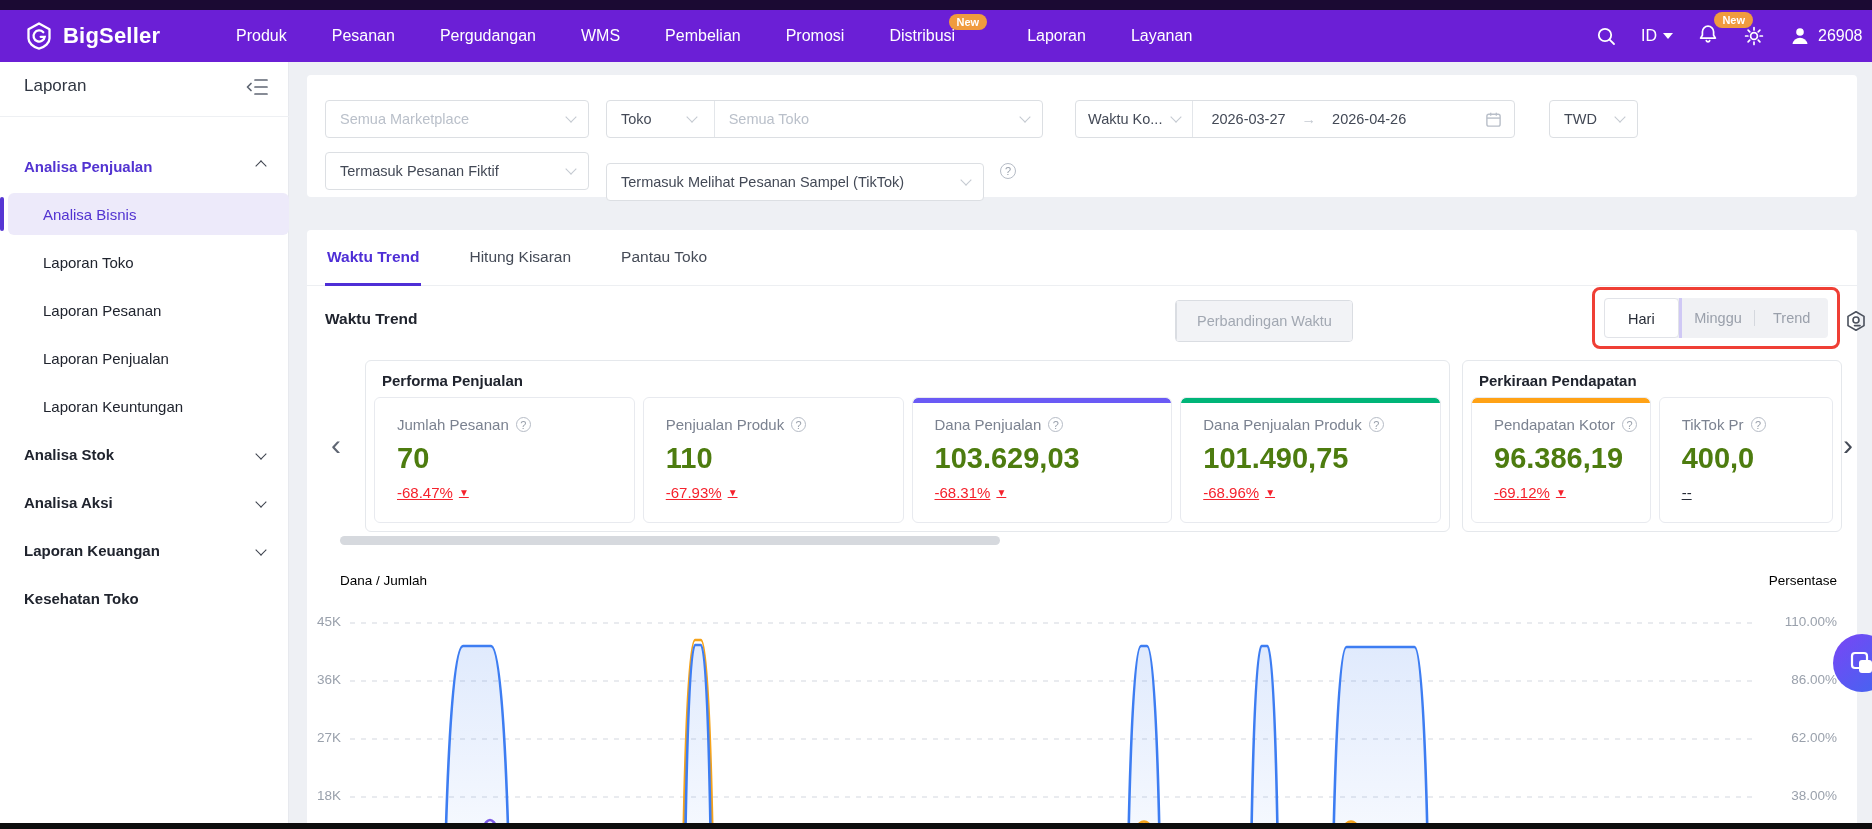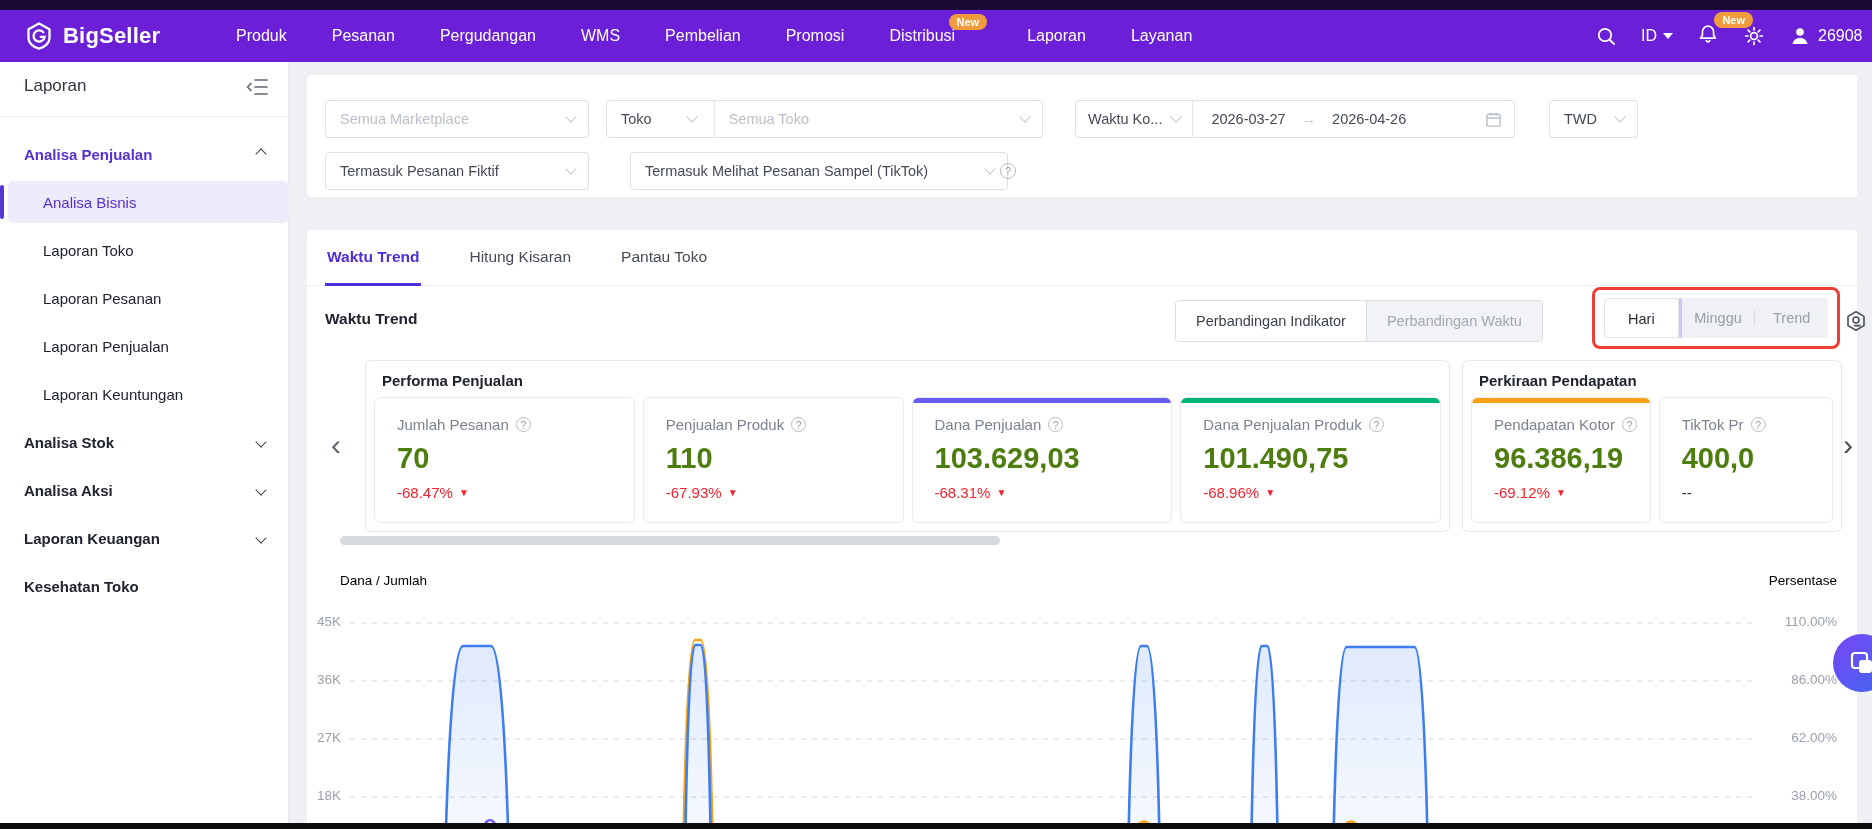--- a/index.html
+++ b/index.html
@@ -28,21 +28,21 @@
   #bell-wrap{position:relative;}
   #bell-wrap .badge-new{top:-11px;right:-34px;}
   #user-wrap{display:flex;align-items:center;gap:7px;font-size:16px;white-space:nowrap;}
 
   
   #sidebar{left:0;top:62px;width:289px;height:767px;background:#fff;border-right:1px solid #e7e9ee;z-index:2;}
   #side-head{position:absolute;left:0;top:0;width:289px;height:54px;}
   #side-title{position:absolute;left:24px;top:14px;font-size:17px;color:#303642;}
   #side-collapse{position:absolute;right:21px;top:16px;width:22px;height:18px;cursor:pointer;}
   #side-divider{position:absolute;left:0;top:54px;width:289px;height:1px;background:#eef0f3;}
-  #side-nav{position:absolute;left:0;top:68px;width:289px;}
+  #side-nav{position:absolute;left:0;top:80px;width:289px;}
   .srow{position:relative;height:48px;display:flex;align-items:center;cursor:pointer;font-size:15px;}
   .sgroup{padding-left:24px;font-weight:bold;color:#20242e;}
   .sgroup.purple{color:#5233d1;}
   .schild{padding-left:43px;color:#20242e;}
   .schild.active{color:#5233d1;}
   .schild .hl{position:absolute;left:8px;top:3px;right:0;bottom:3px;background:#edeafa;border-radius:6px;z-index:-1;}
   .schild .bar{position:absolute;left:0;top:7px;width:4px;height:34px;background:#5636d3;border-radius:3px;}
   .sgroup .chev{position:absolute;right:24px;color:#3c424d;}
   .chev{display:inline-block;width:8px;height:8px;border-right:1.8px solid currentColor;border-bottom:1.8px solid currentColor;}
   .chev.down{transform:rotate(45deg);}
@@ -83,21 +83,21 @@
   #cfg-icon{position:absolute;left:1538px;top:80px;width:22px;height:22px;cursor:pointer;}
 
   
   .mgroup{position:absolute;top:130px;background:#fff;border:1px solid #e5e8ec;border-radius:6px;overflow:hidden;}
   .mglabel{padding:11px 16px 8px 16px;font-size:15px;font-weight:bold;color:#20242e;}
   .mcards{display:flex;gap:8px;padding:0 8px 8px 8px;}
   .mcard{position:relative;height:126px;border:1px solid #e8eaef;border-radius:6px;background:#fff;padding:18px 0 0 22px;overflow:hidden;}
   .mcard .acc{position:absolute;left:0;top:0;right:0;height:5px;border-radius:6px 6px 0 0;}
   .mtitle{display:flex;align-items:center;gap:7px;font-size:15px;color:#7b8290;white-space:nowrap;}
   .mvalue{margin-top:9px;font-size:29px;font-weight:bold;color:#4d7c0f;white-space:nowrap;}
-  .mdelta{margin-top:9px;font-size:15px;color:#f5222d;display:flex;align-items:center;gap:6px;}
+  .mdelta{margin-top:9px;font-size:15px;color:#f5222d;display:flex;align-items:center;gap:6px;text-decoration:underline;}
   .mdelta .dn{font-size:10px;}
   .mdelta.muted{color:#262b36;}
   .car-chev{position:absolute;font-size:30px;color:#5f6673;cursor:pointer;line-height:30px;}
 
   
   #hscroll{position:absolute;left:33px;top:306px;width:660px;height:9px;background:#d6d9de;border-radius:5px;cursor:pointer;}
   .axis-title{position:absolute;font-size:13.5px;color:#000000;}
   .tick{position:absolute;font-size:13.5px;color:#9aa1ac;}
   #chart-svg{left:0;top:0;width:1872px;height:829px;z-index:2;pointer-events:none;}
 
@@ -250,33 +250,32 @@
       </span>
     </div>
     <div class="ctrl" style="left:1242px;top:25px;width:89px;">
       <span style="margin-left:14px;">TWD</span>
       <span class="schev"></span>
     </div>
     <div class="ctrl" style="left:18px;top:77px;width:264px;">
       <span style="margin-left:14px;">Termasuk Pesanan Fiktif</span>
       <span class="schev"></span>
     </div>
-    <div class="ctrl" style="left:299px;top:77px;width:378px;margin-left:24px;">
+    <div class="ctrl" style="left:299px;top:88px;width:378px;">
       <span style="margin-left:14px;">Termasuk Melihat Pesanan Sampel (TikTok)</span>
       <span class="schev"></span>
     </div>
     <span class="qmark" style="position:absolute;left:693px;top:88px;">?</span>
   </div>
 
   <div class="abs" id="panel2">
     <div id="tabbar"><span class="tab active">Waktu Trend</span><span class="tab">Hitung Kisaran</span><span class="tab">Pantau Toko</span></div>
 
     <div id="trend-title">Waktu Trend</div>
     <div class="cmpgrp" id="cmpgrp">
-        <span class="cmpseg on">Perbandingan Indikator</span>
         <span class="cmpseg off">Perbandingan Waktu</span>
       </div>
     <div id="redbox"></div>
     <div id="periodgrp">
         <span class="pseg on">Hari</span>
         <span class="pdiv-lav"></span>
         <span class="pseg">Minggu</span>
         <span class="pdiv-gray"></span>
         <span class="pseg">Trend</span>
       </div>

